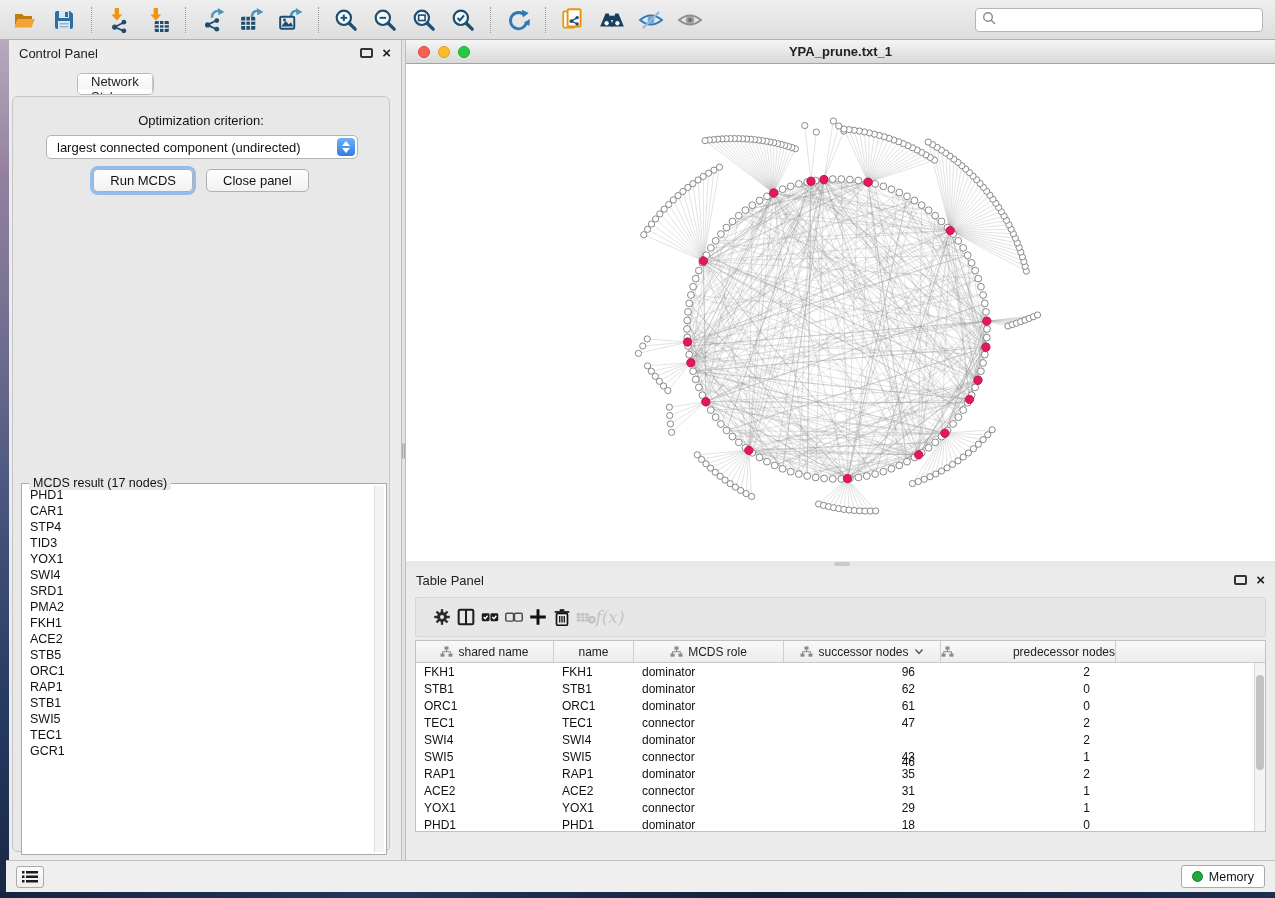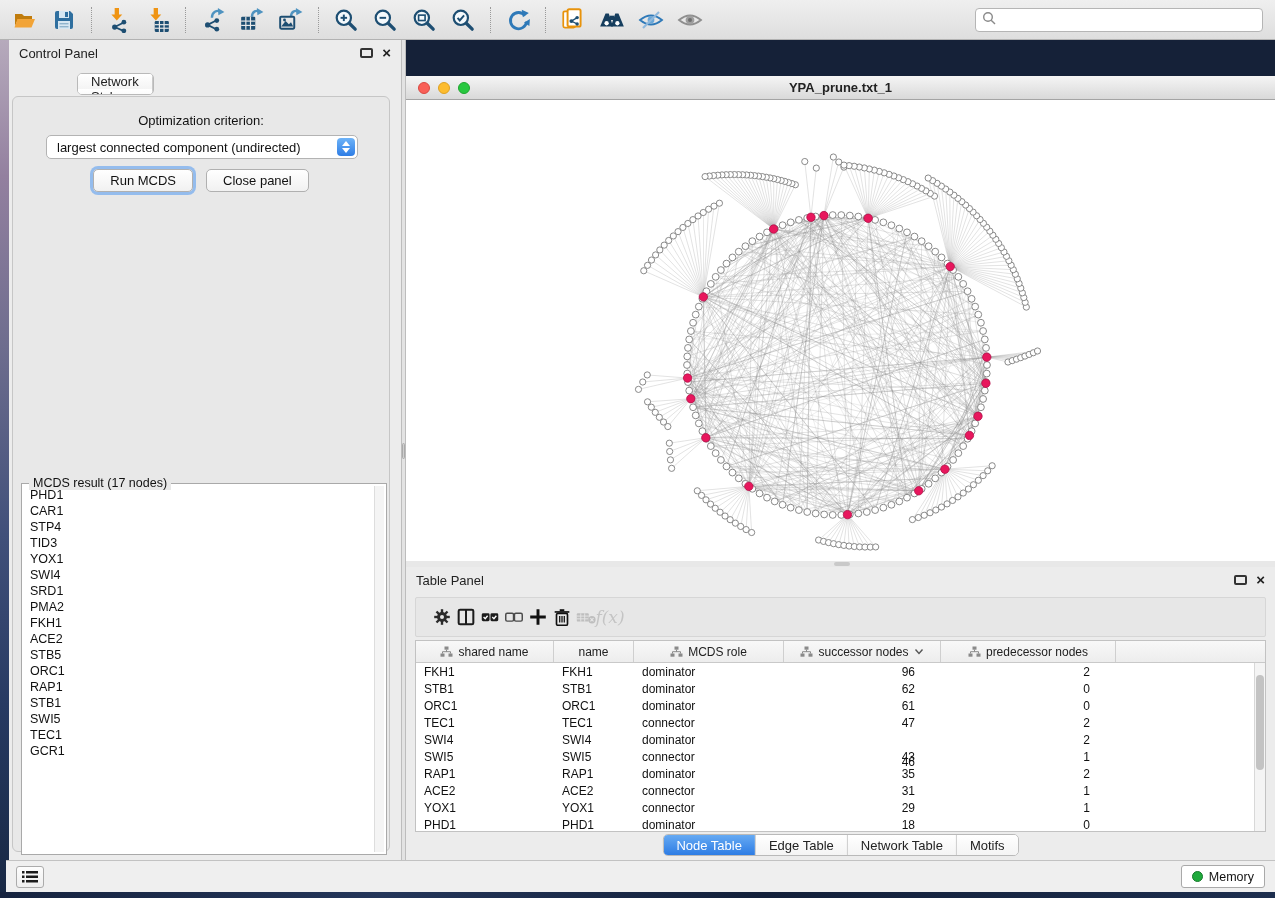--- a/index.html
+++ b/index.html
@@ -61,21 +61,21 @@
   .mcds-scroll { position:absolute; top:2px; right:2px; bottom:2px; width:10px; background:#f4f4f4; border-left:1px solid #ddd; }
 
   
   .vsplit { position:absolute; left:401px; top:40px; width:5px; height:820px; background:#e3e3e3;
     border-left:1px solid #bdbdbd; border-right:1px solid #bdbdbd; }
   .vsplit .handle { position:absolute; left:0; right:0; top:403px; height:16px; background:#cfcfcf; border:1px solid #aaa; border-radius:2px; }
   .hsplit { position:absolute; left:406px; top:561px; width:869px; height:6px; background:#e8e8e8; }
   .hsplit .handle { position:absolute; left:428px; top:1px; width:16px; height:4px; background:#c9c9c9; border-radius:2px; }
 
   
-  .net-window { position:absolute; left:406px; top:40px; width:869px; height:521px;margin-top:36px; }
+  .net-window { position:absolute; left:406px; top:40px; width:869px; height:521px; }
   .net-titlebar { height:24px; background:linear-gradient(#f5f5f5,#d9d9d9); border-bottom:1px solid #a4a4a4;
     position:relative; display:flex; align-items:center; justify-content:center; }
   .traffic { position:absolute; left:12px; top:6px; display:flex; gap:8px; }
   .light { width:12px; height:12px; border-radius:50%; }
   .light.red { background:#f95f57; border:0.5px solid #d94942; }
   .light.yellow { background:#fdbc2e; border:0.5px solid #dea123; }
   .light.green { background:#28c840; border:0.5px solid #1fa62f; }
   .net-title { font-size:13px; font-weight:bold; color:#222; }
   .net-canvas { position:relative; width:869px; height:497px; background:#fff; }
   .net-canvas svg { display:block; }
@@ -1366,21 +1366,21 @@
               </g>
               <g stroke="#8a8a8a" stroke-width="1" fill="none">
                 <path d="M6.5 3.7 v2 M2.5 7.5 v-1.8 h8 v1.8"></path>
               </g>
             </svg>
             <span>successor nodes</span>
             <svg width="10" height="7" viewBox="0 0 10 7">
               <path d="M1.5 1.5 L5 5.5 L8.5 1.5" fill="none" stroke="#555" stroke-width="1.4"></path>
             </svg>
           </div>
-          <div class="dt-hcell" style="width: 175px;">
+          <div class="dt-hcell" style="width: 175px; justify-content: space-between;">
             <svg width="13" height="12" viewBox="0 0 13 12">
               <g fill="#8a8a8a">
                 <rect x="4.5" y="0.5" width="4" height="3.2"></rect>
                 <rect x="0.5" y="7.5" width="4" height="3.2"></rect>
                 <rect x="8.5" y="7.5" width="4" height="3.2"></rect>
               </g>
               <g stroke="#8a8a8a" stroke-width="1" fill="none">
                 <path d="M6.5 3.7 v2 M2.5 7.5 v-1.8 h8 v1.8"></path>
               </g>
             </svg>
@@ -1458,26 +1458,20 @@
             <div class="dt-cell" style="width: 150px;">dominator</div>
             <div class="dt-cell num" style="width: 157px;">18</div>
             <div class="dt-cell num" style="width: 175px;">0</div>
           </div>
         </div>
       <div class="dt-scroll">
           <div class="dt-thumb"></div>
         </div>
     </div>
 
-    <div class="tbl-tabs">
-        <span class="tab-seg active">Node Table</span>
-        <span class="tab-seg">Edge Table</span>
-        <span class="tab-seg">Network Table</span>
-        <span class="tab-seg">Motifs</span>
-      </div>
   </div>
 
   <div class="status-bar">
     <span class="list-btn">
       <svg width="16" height="14" viewBox="0 0 16 14">
           <g fill="#1c1c1c">
             <rect x="0" y="1" width="2.5" height="2.5"></rect>
             <rect x="4" y="1" width="12" height="2.5"></rect>
             <rect x="0" y="5.5" width="2.5" height="2.5"></rect>
             <rect x="4" y="5.5" width="12" height="2.5"></rect>

